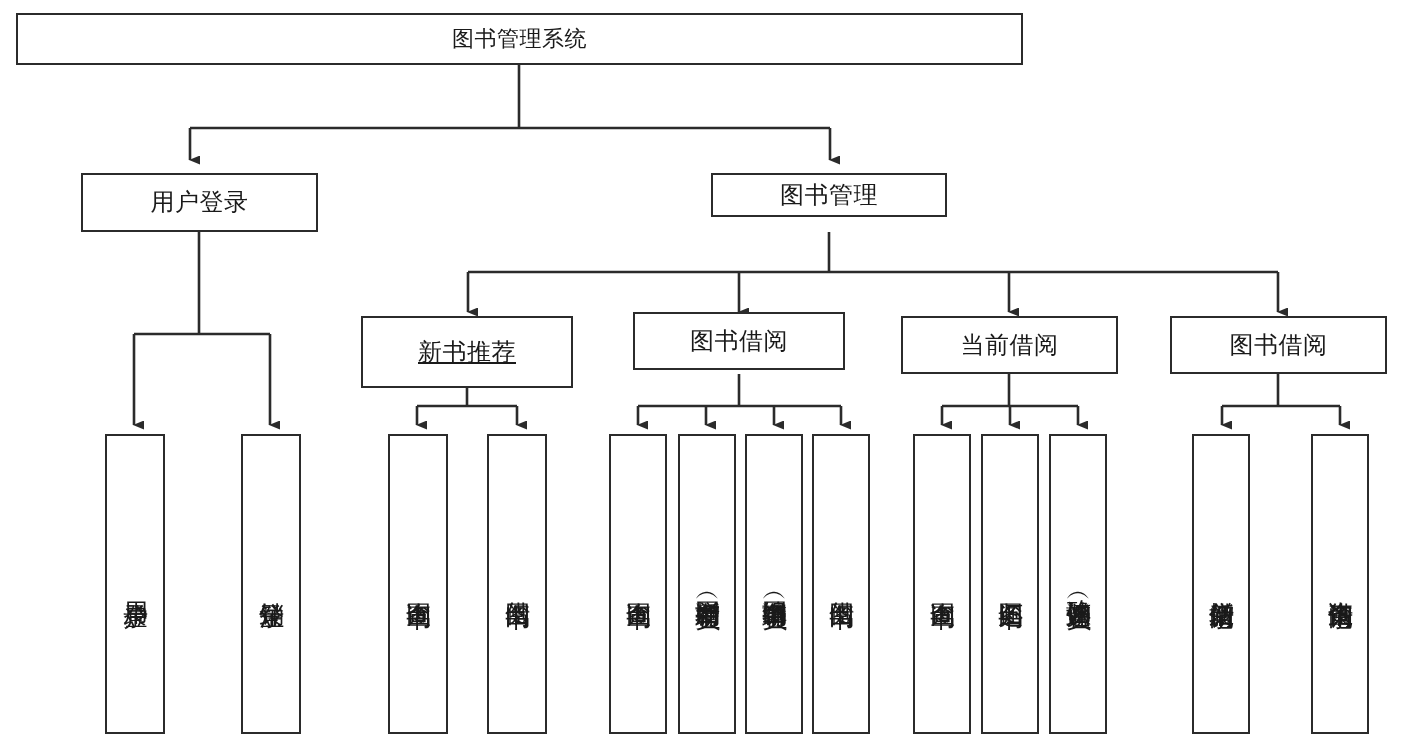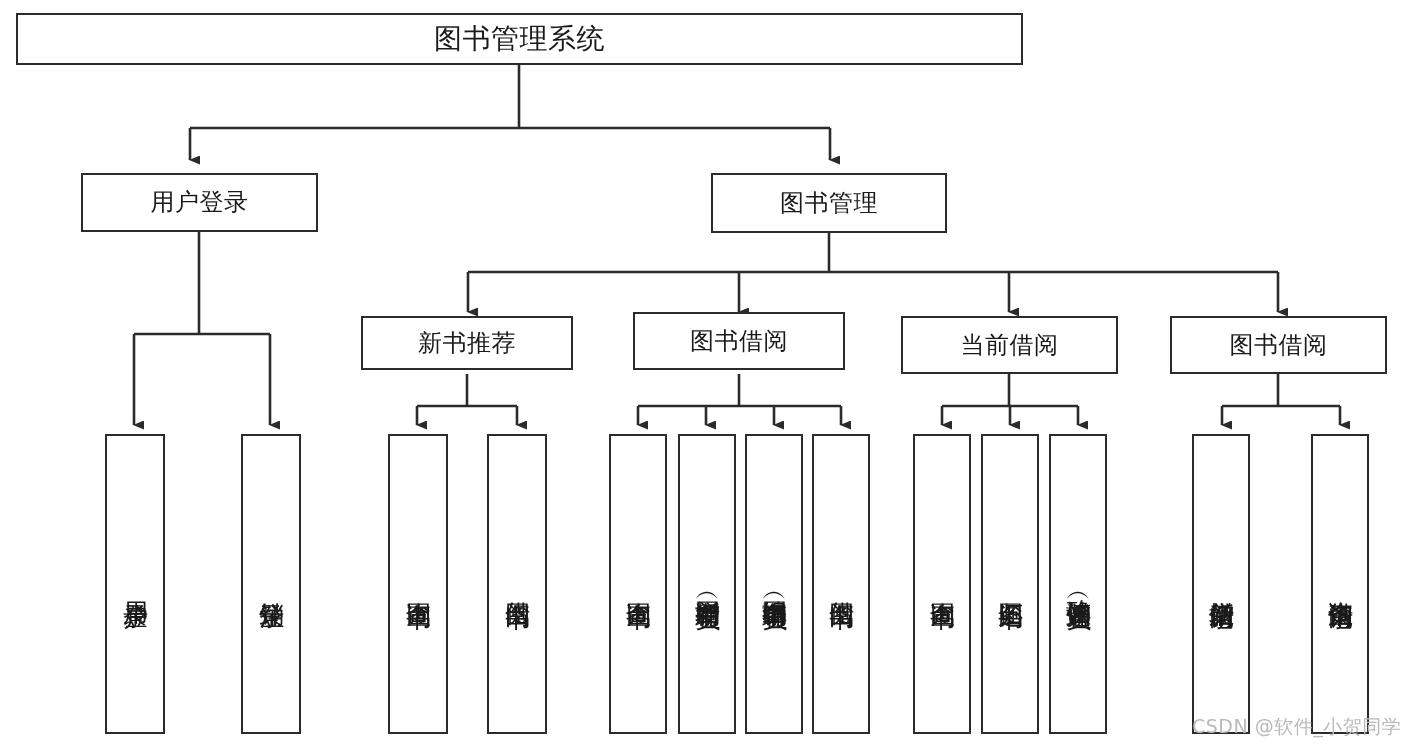--- a/index.html
+++ b/index.html
@@ -41,21 +41,21 @@
     text-align: center;
     letter-spacing: 0.5px;
     line-height: 1.18;
     white-space: nowrap;
   }
   
   .node.horiz .node-label {
     font-size: 24px;
   }
   .node.root .node-label {
-    font-size: 28px;
+    font-size: 22px;
   }
   
   .node.vert {
     align-items: center;
     justify-content: center;
   }
   .node.vert .node-label {
     writing-mode: vertical-rl;
     text-orientation: upright;
     font-size: 25px;
@@ -130,25 +130,25 @@
     </g>
   </svg>
 
   <div class="node horiz root" style="left:16px; top:13px; width:1007px; height:52px;">
     <span class="node-label">图书管理系统</span>
   </div>
 
   <div class="node horiz" style="left:81px; top:173px; width:237px; height:59px;">
     <span class="node-label">用户登录</span>
   </div>
-  <div class="node horiz" style="left:711px; top:173px; width:236px; height:60px;">
+  <div class="node horiz" style="left:711px; top:173px; width:236px; height:44px;">
     <span class="node-label">图书管理</span>
   </div>
 
-  <div class="node horiz" style="left:361px; top:316px; width:212px; height:54px;">
+  <div class="node horiz" style="left:361px; top:316px; width:212px; height:72px;text-decoration:underline;">
     <span class="node-label">新书推荐</span>
   </div>
   <div class="node horiz" style="left:633px; top:312px; width:212px; height:58px;">
     <span class="node-label">图书借阅</span>
   </div>
   <div class="node horiz" style="left:901px; top:316px; width:217px; height:58px;">
     <span class="node-label">当前借阅</span>
   </div>
   <div class="node horiz" style="left:1170px; top:316px; width:217px; height:58px;">
     <span class="node-label">图书借阅</span>
@@ -191,15 +191,14 @@
     <span class="node-label">确认归还（管理员）</span>
   </div>
 
   <div class="node vert" style="left:1192px; top:434px; width:58px; height:300px;">
     <span class="node-label">新增借阅记录</span>
   </div>
   <div class="node vert" style="left:1311px; top:434px; width:58px; height:300px;">
     <span class="node-label">查询借阅记录</span>
   </div>
 
-  <div class="watermark" style="left:1192px; top:714px;">CSDN @软件_小贺同学</div>
 
 </div>
 
 </body></html>

